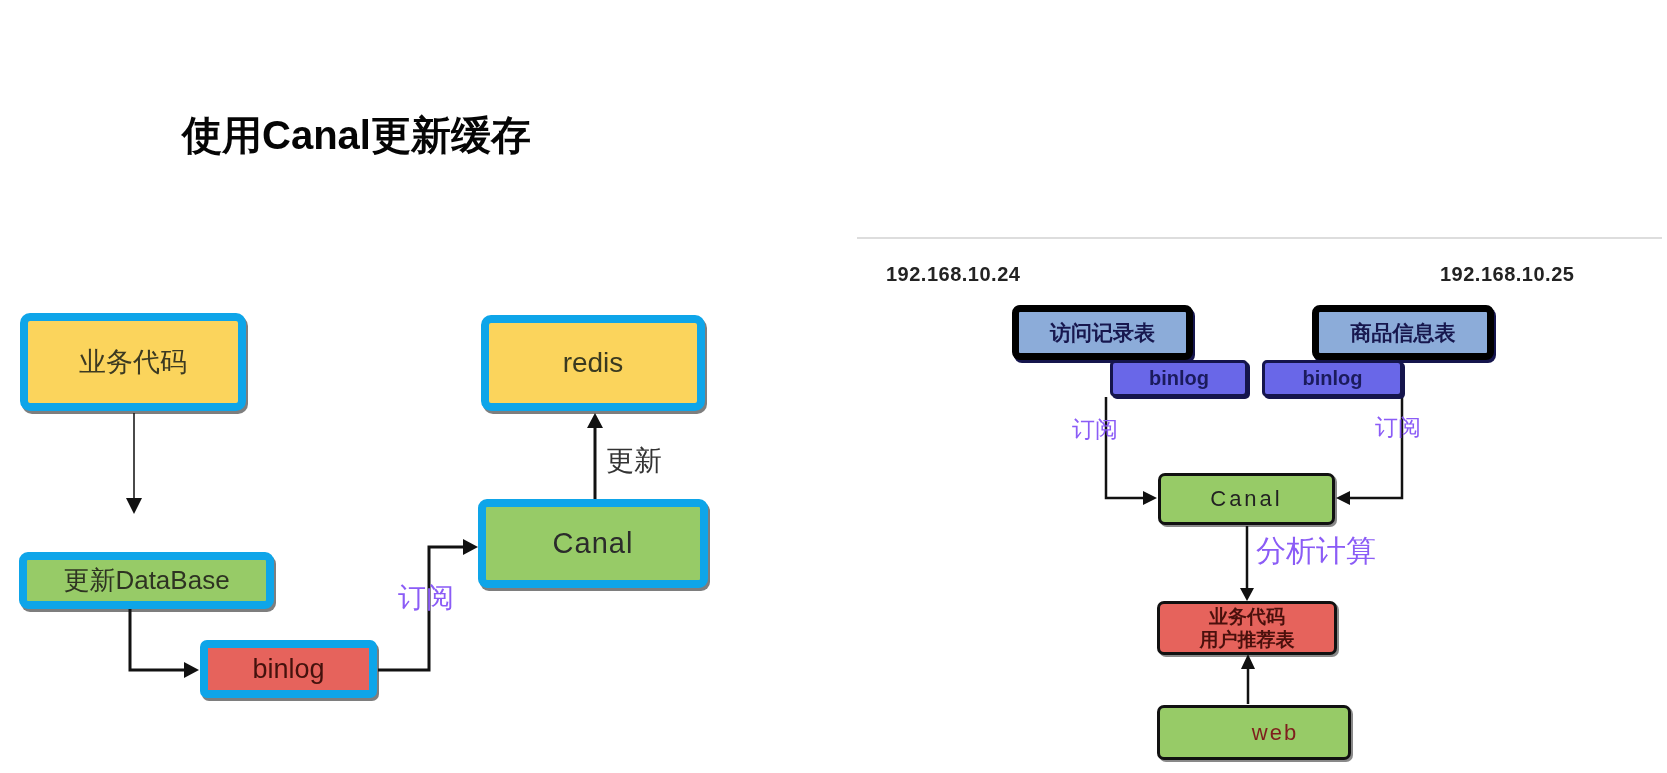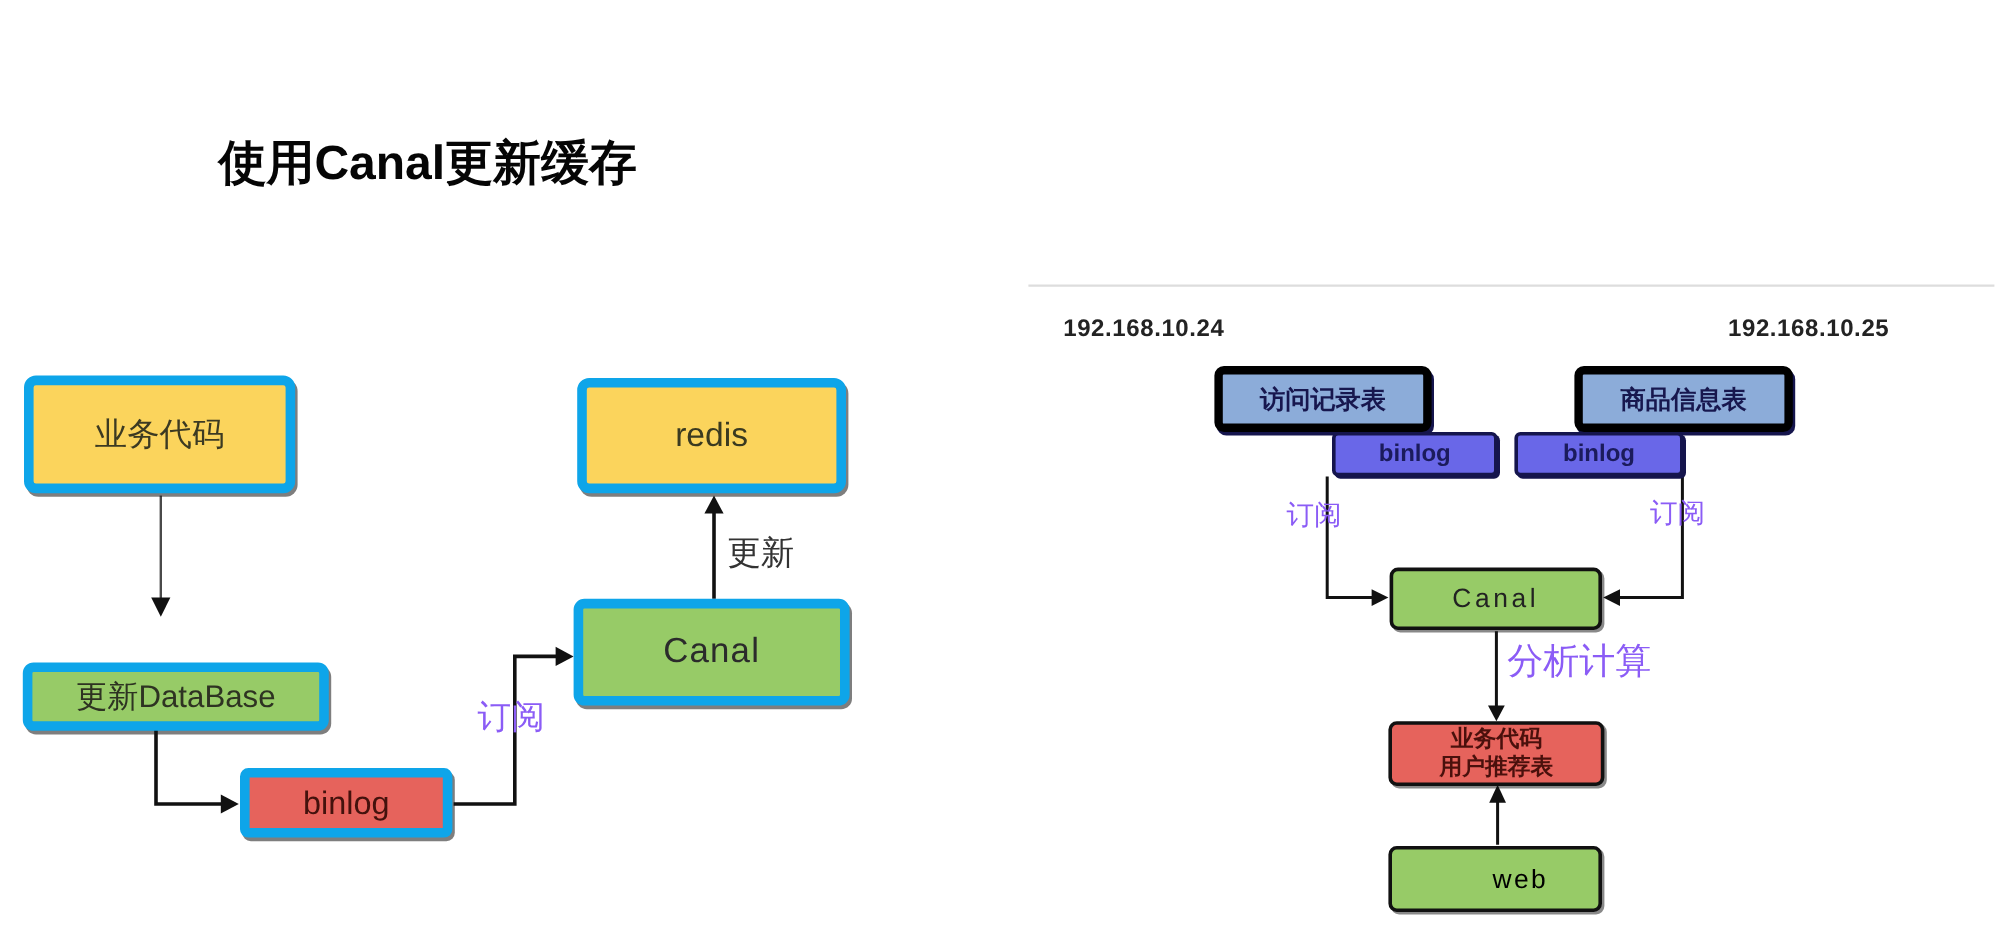--- a/index.html
+++ b/index.html
@@ -99,19 +99,19 @@
 
   <div class="node bluedeep" style="left:1262px; top:360px; width:141px; height:37px; font-size:20px;">binlog</div>
 
   <div class="node rn green" style="left:1158px; top:473px; width:177px; height:52px; font-size:22px; letter-spacing:3px; color:#222;">Canal</div>
 
   <div class="node rn redbox two-line" style="left:1157px; top:601px; width:180px; height:54px; font-size:19px; color:#4a100c;">
     <span>业务代码</span>
     <span>用户推荐表</span>
   </div>
 
-  <div class="node rn green" style="left:1157px; top:705px; width:178px; height:55px; font-size:22px; letter-spacing:2px; color:#000000;padding-left:42px;">web</div>
+  <div class="node rn green" style="left:1157px; top:705px; width:194px; height:55px; font-size:22px; letter-spacing:2px; color:#7f1d1d;padding-left:42px;">web</div>
 
   <div class="edge-label" style="left:1072px; top:414px; font-size:23px;">订阅</div>
   <div class="edge-label" style="left:1375px; top:412px; font-size:23px;">订阅</div>
   <div class="edge-label" style="left:1256px; top:531px; font-size:30px;">分析计算</div>
 
 </div>
 
 </body></html>

